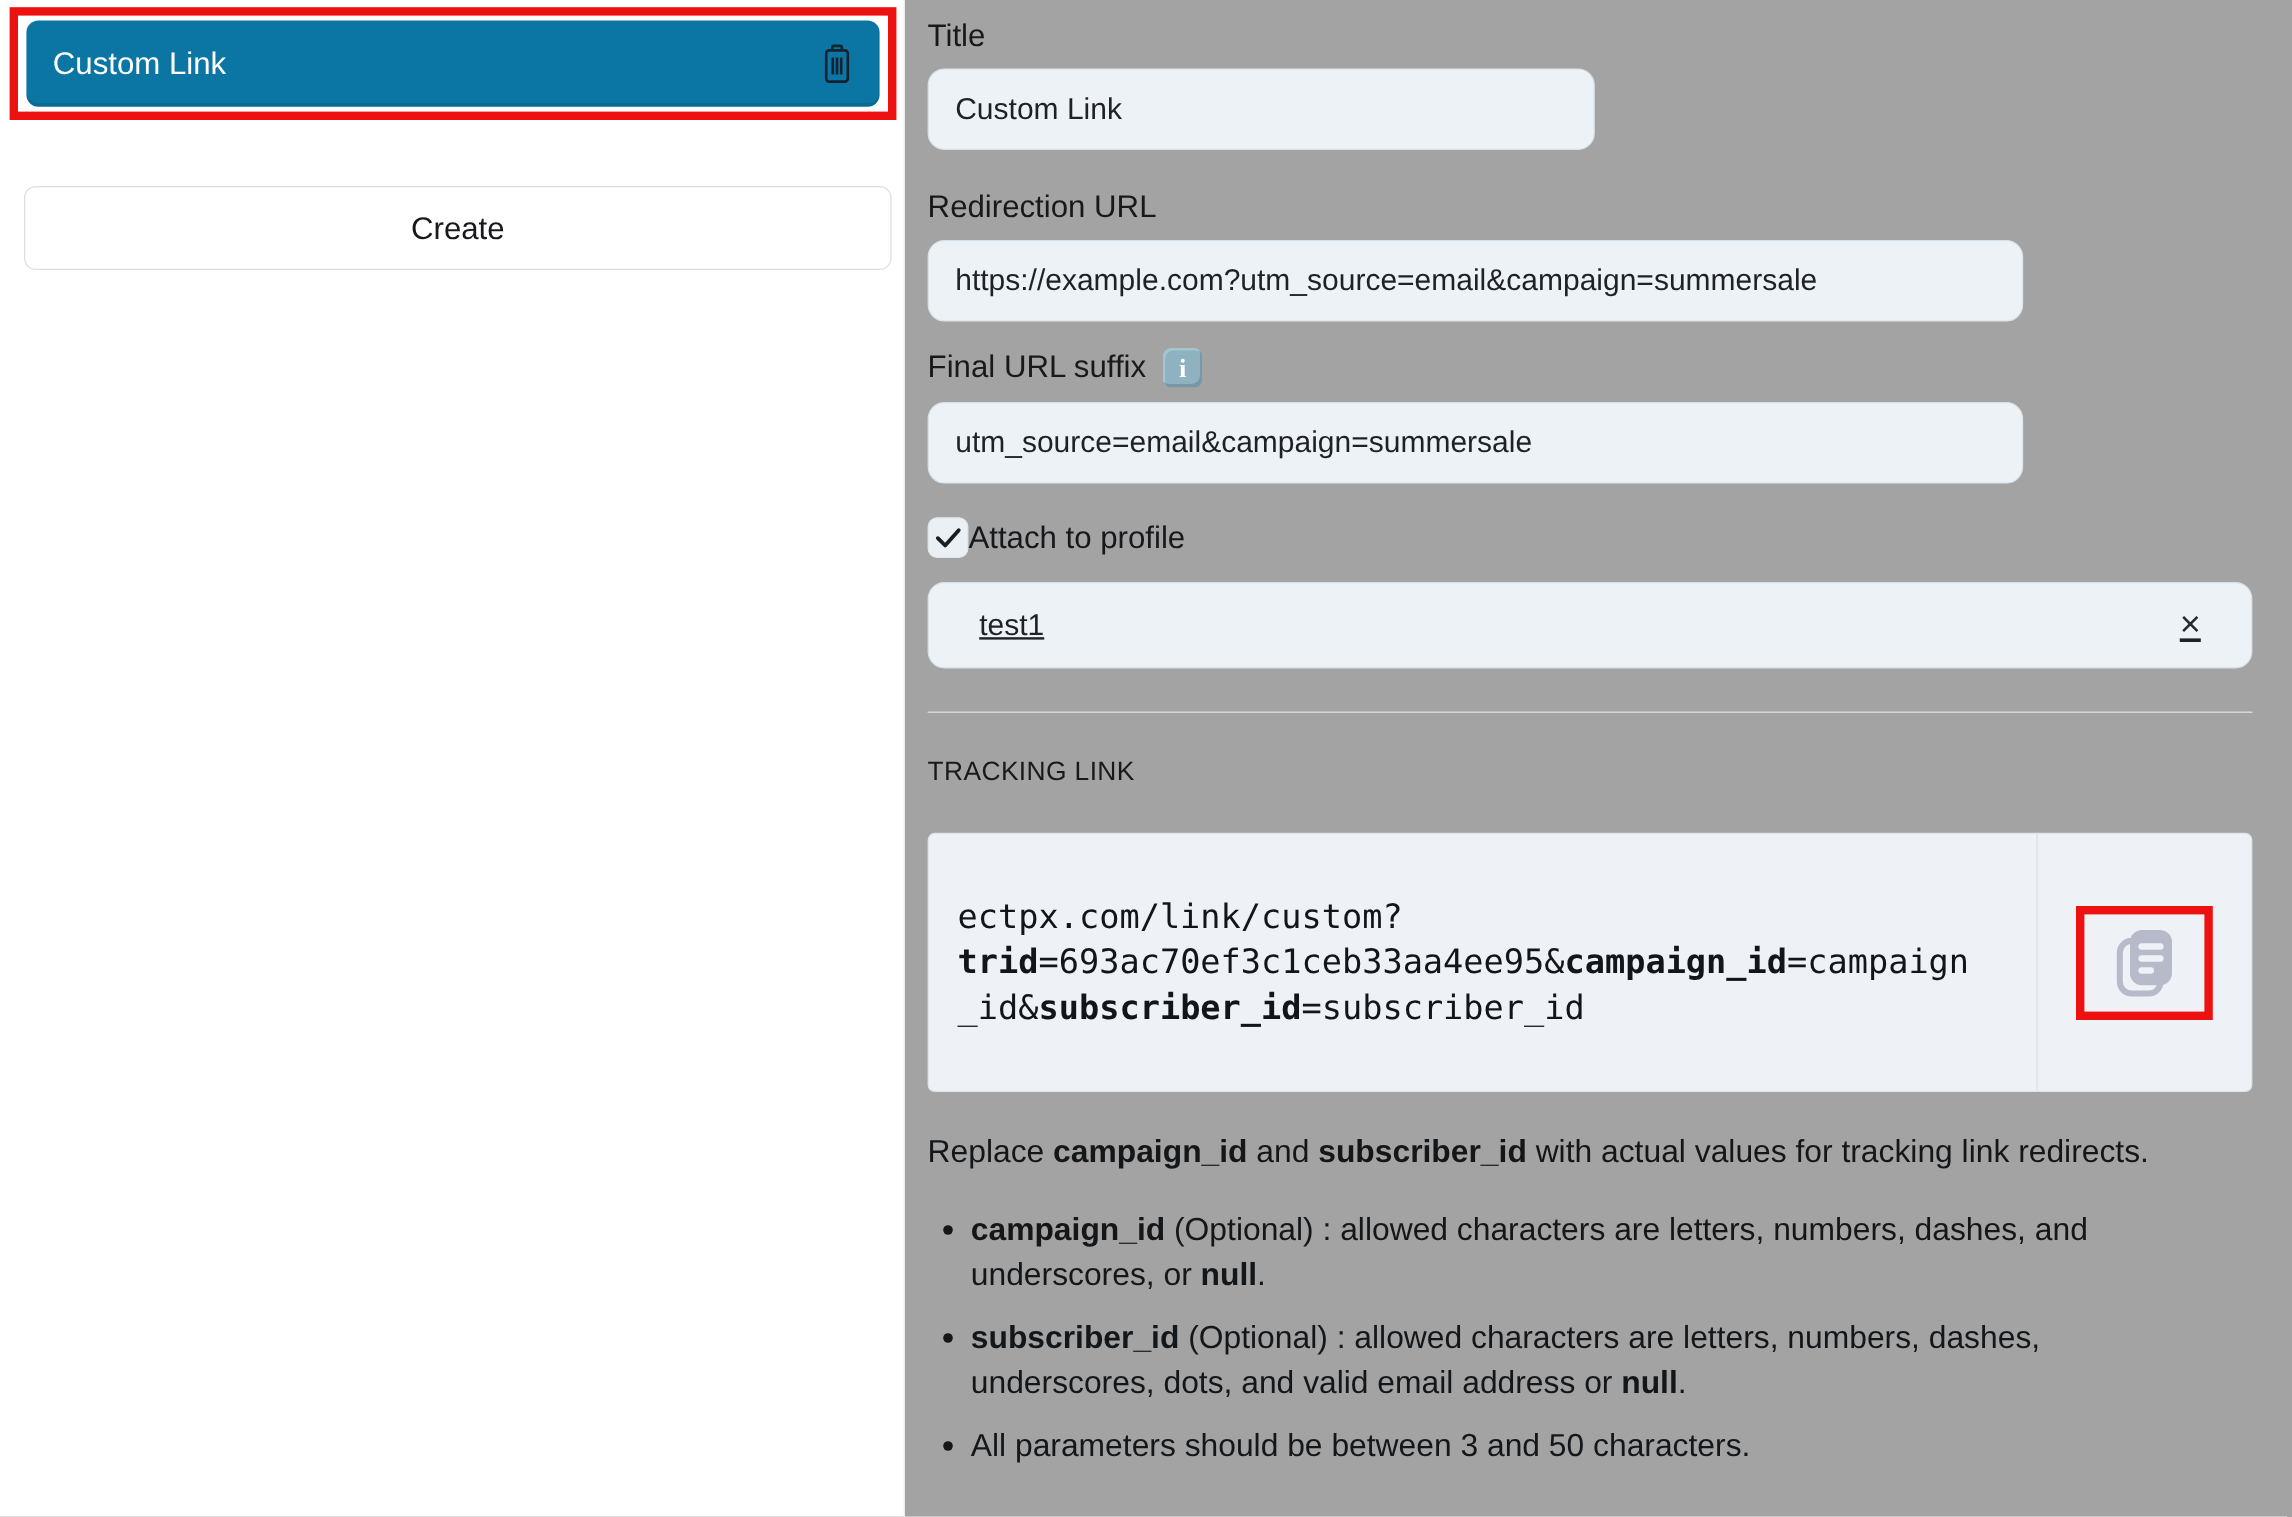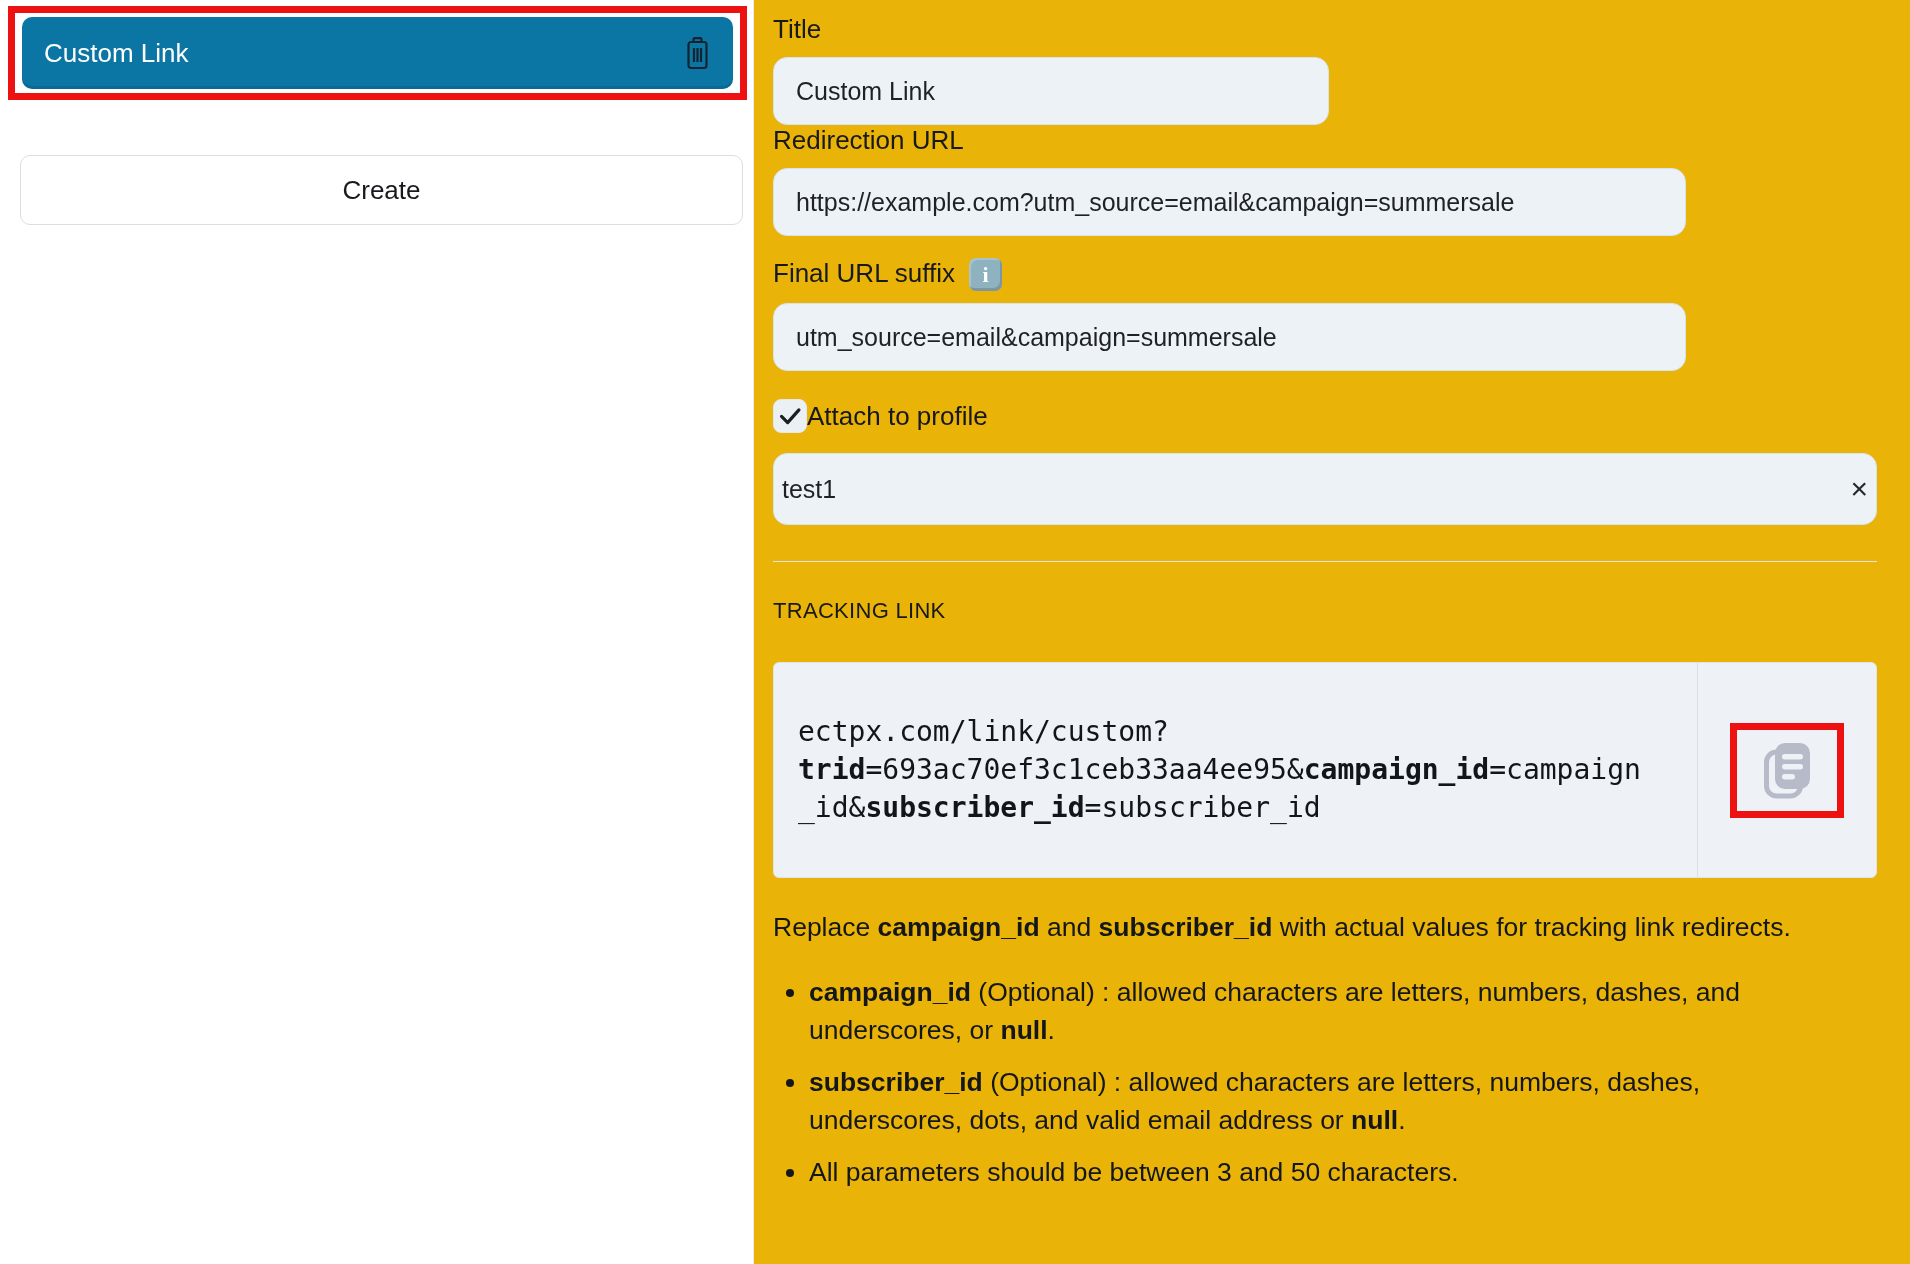--- a/index.html
+++ b/index.html
@@ -1,37 +1,37 @@
 <!DOCTYPE html>
 <html><head>
 <meta charset="utf-8">
 <style>
   * { box-sizing: border-box; }
   html,body { margin:0; padding:0; background:#ffffff; }
   body { font-family: "Liberation Sans", sans-serif; color:#16181b; }
-  #screen { position:relative; width:1910px; height:1264px; background:#eab308; overflow:hidden; }
+  #screen { position:relative; width:1910px; height:1264px; background:#a3a3a3; overflow:hidden; }
 
   
   .left-col { position:absolute; left:0; top:0; width:754px; height:1264px; border-right:1px solid #e9edf1; background:#fff; }
   .annotation-box { position:absolute; left:8px; top:6px; width:739px; height:94px; border:7px solid #ee1111; padding:4px 7px; background:#fff; }
   .link-item { width:100%; height:100%; background:#0b76a4; border-radius:10px; display:flex; align-items:center; justify-content:space-between; padding:0 22px; color:#ffffff; font-size:26px; cursor:pointer; box-shadow: inset 0 -3px 0 rgba(0,0,0,0.10); }
   .create-btn { position:absolute; left:20px; top:107px; width:723px; height:70px; background:#ffffff; border:1.5px solid #d9dee4; border-radius:10px; font-size:26px; color:#17191c; display:flex; align-items:center; justify-content:center; cursor:pointer; font-family:inherit;margin-top:48px; }
 
   
   .right-col { position:absolute; left:773px; top:0; width:1104px; }
   .field-label { font-size:26px; color:#17191b; }
   .lbl-title { margin-top:14px; }
-  .lbl-url { }
+  .lbl-url { margin-top:32px; }
   .suffix-row { margin-top:22px; display:flex; align-items:flex-start; gap:14px; }
   .info-icon { width:33px; height:33px; border-radius:7px; background:#8fb2c1; color:#ffffff; font-size:22px; font-weight:bold; display:flex; align-items:center; justify-content:center; cursor:pointer; box-shadow: inset -2px -3px 0 rgba(0,0,0,0.15), inset 2px 2px 0 rgba(255,255,255,0.22); font-family:"Liberation Serif", serif; }
   input.field { display:block; height:68px; background:#edf2f6; border:1.5px solid #d7e2ea; border-radius:14px; padding:0 22px; font-size:25px; color:#1e2126; font-family:inherit; width:913px; margin-top:12px; outline:none; }
   input.w-title { width:556px; }
   .check-row { margin-top:28px; display:flex; align-items:center; font-size:26px; }
   .checkbox { width:34px; height:34px; border-radius:8px; background:#eaf0f4; border:1px solid #e0e8ed; display:flex; align-items:center; justify-content:center; cursor:pointer; }
-  .profile-select { margin-top:20px; width:1104px; height:72px; background:#edf2f6; border:1.5px solid #d7e2ea; border-radius:14px; display:flex; align-items:center; justify-content:space-between; padding:0 8px; font-size:25px; color:#1e2126; cursor:pointer; }
+  .profile-select { margin-top:20px; width:1104px; height:72px; background:#edf2f6; border:1.5px solid #d7e2ea; border-radius:14px; display:flex; align-items:center; justify-content:space-between; padding:0 42px; font-size:25px; color:#1e2126; cursor:pointer;text-decoration:underline; }
   .clear-x { font-size:30px; color:#25282c; line-height:1; cursor:pointer; font-weight:400; }
   .divider { margin:36px 0 0 0; border:none; border-top:1.5px solid #dfe5ea; width:1104px; }
   .section-label { margin-top:36px; font-size:22px; letter-spacing:0.3px; color:#17191b; }
   .tracking-box { margin-top:38px; width:1104px; height:216px; display:flex; background:#eef2f6; border:1.5px solid #dee5ea; border-radius:6px; }
   .tracking-main { flex:1; display:flex; align-items:center; padding:12px 24px; border-right:1.5px solid #d8dfe5; }
   .code { font-family:"DejaVu Sans Mono", monospace; font-size:28px; line-height:38px; color:#121519; }
   .code b { font-weight:bold; }
   .tracking-side { width:178px; display:flex; align-items:center; justify-content:center; }
   .copy-annotation { width:114px; height:95px; border:7px solid #ee1111; display:flex; align-items:center; justify-content:center; }
   .copy-btn { background:none; border:none; padding:0; cursor:pointer; display:flex; }

